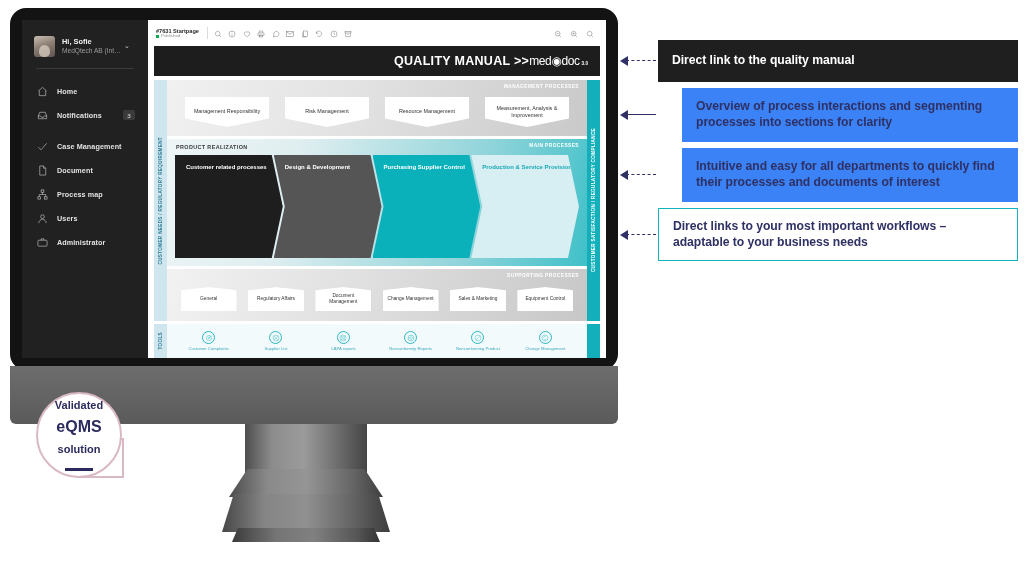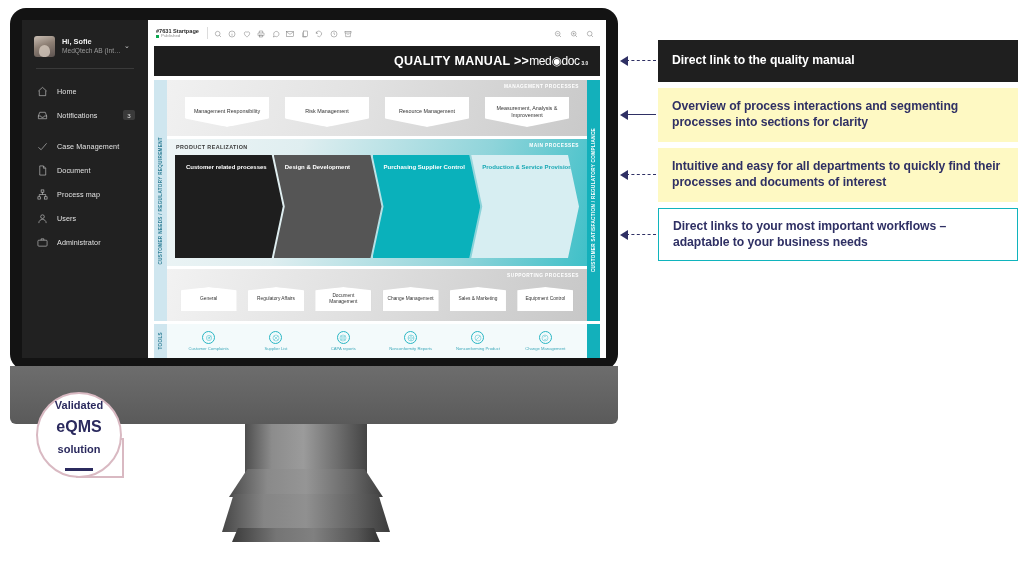--- a/index.html
+++ b/index.html
@@ -78,21 +78,21 @@
     overflow: hidden; text-overflow: ellipsis; max-width: 60px; }
   .profile-caret { color:#cfcfcf; font-size:7px; margin-left:2px; align-self:flex-start; margin-top:6px;}
   .sb-divider { height:1px; background:#3a3a3a; margin:11px 14px 10px 14px; }
   .nav { padding: 0 8px; }
   .nav-item {
     display:flex; align-items:center; gap:9px;
     padding: 6px 6px; border-radius: 3px; position: relative;
   }
   .nav-item .ico { width:12px; height:12px; flex:0 0 12px; display:flex; align-items:center; justify-content:center; }
   .nav-item .ico svg { width:11px; height:11px; stroke:#cfcfcf; fill:none; stroke-width:1.3; }
-  .nav-label { color:#e2e2e2; font-size:7.2px; letter-spacing:.1px; }
+  .nav-label { color:#e2e2e2; font-size:7.2px; letter-spacing:.1px;font-weight:bold; }
   .badge {
     position:absolute; right:5px; top:50%; transform:translateY(-50%);
     background:#3a3a3a; color:#e6e6e6; font-size:6.2px;
     width:12px; height:10px; border-radius:2px;
     display:flex; align-items:center; justify-content:center;
   }
   .nav-gap { height:7px; }
 
   
   .content { flex:1; background:#ffffff; display:flex; flex-direction:column; min-width:0; }
@@ -238,21 +238,21 @@
   .arrow-left::after {
     content:""; position:absolute; left:2px; top:2px;
     border-top:5px solid transparent; border-bottom:5px solid transparent;
     border-right:8px solid #2f3064;
   }
   .callout {
     flex:1; padding:10px 14px; font-size:12.2px; font-weight:bold;
     line-height:1.28; letter-spacing:-.05px;
   }
   .c-dark  { background:#1f1f1f; color:#ffffff; min-height:42px; display:flex; align-items:center; }
-  .c-gray  { background:#fef9c3; color:#2f3064; min-height:54px; display:flex; align-items:center; }
+  .c-gray  { background:#3b82f6; color:#2f3064; min-height:54px; display:flex; align-items:center;margin-left:24px; }
   .c-teal  { background:#10b4bd; color:#2f3064; min-height:72px; display:flex; align-items:center; }
   .c-white { background:#ffffff; color:#2f3064; border:1.8px solid #10b4bd; min-height:52px; display:flex; align-items:center; }
 </style>
 </head>
 <body>
 
 <div id="root">
 
   <div class="monitor-frame"></div>
   <div class="monitor-bottom"></div>

